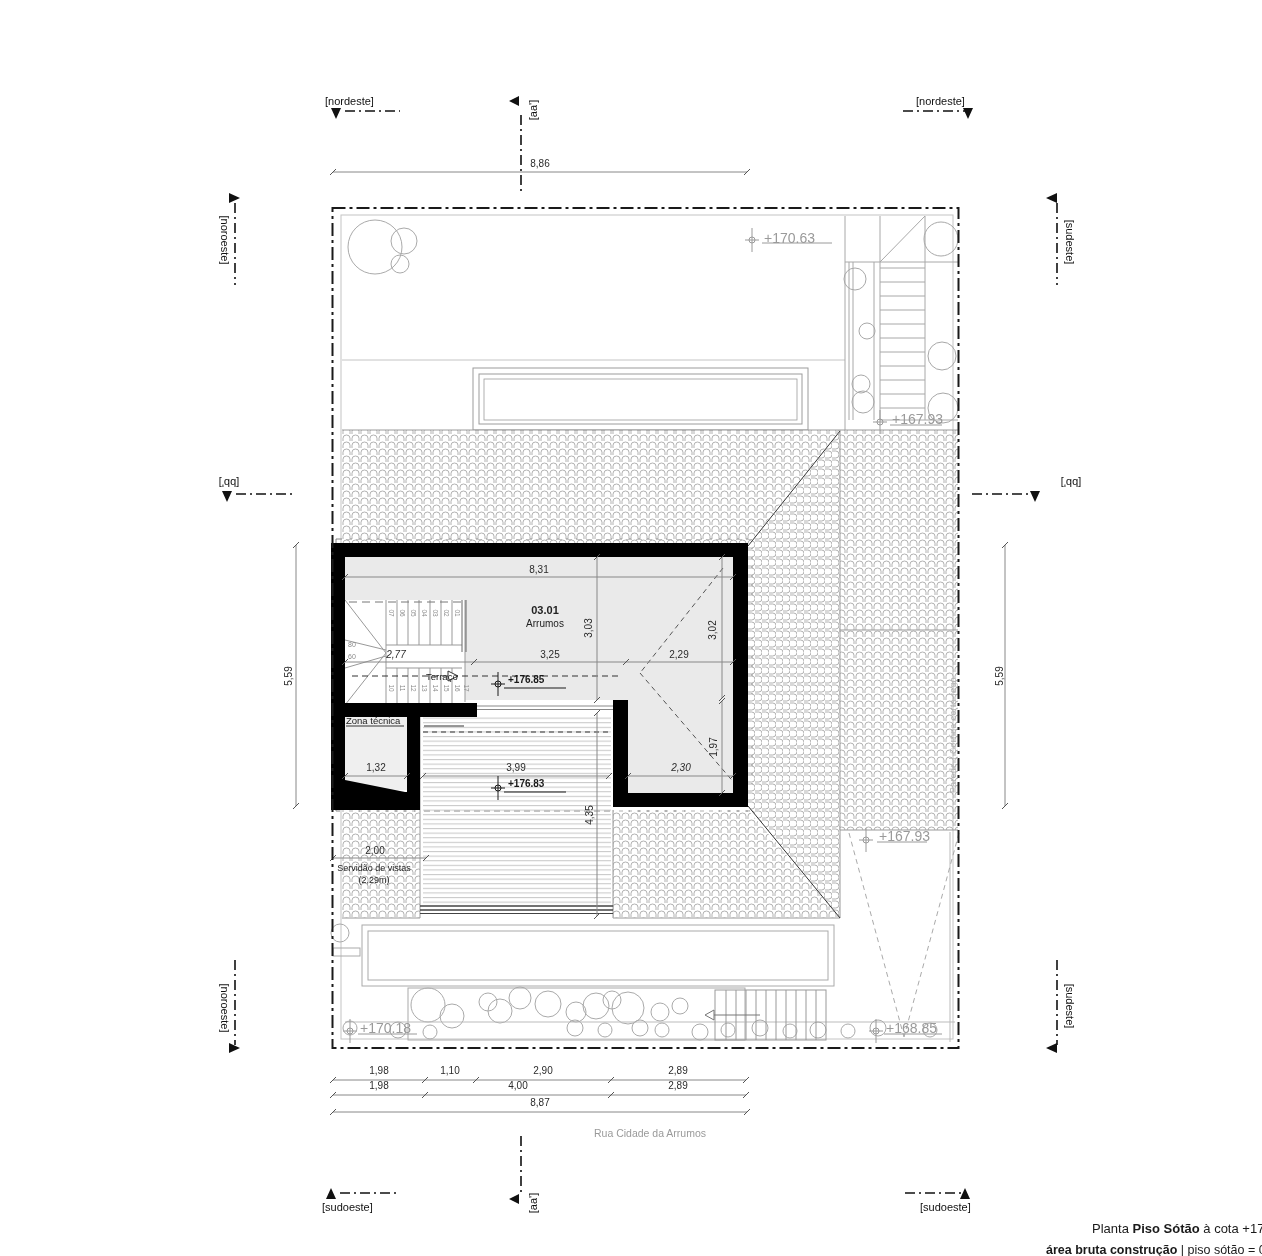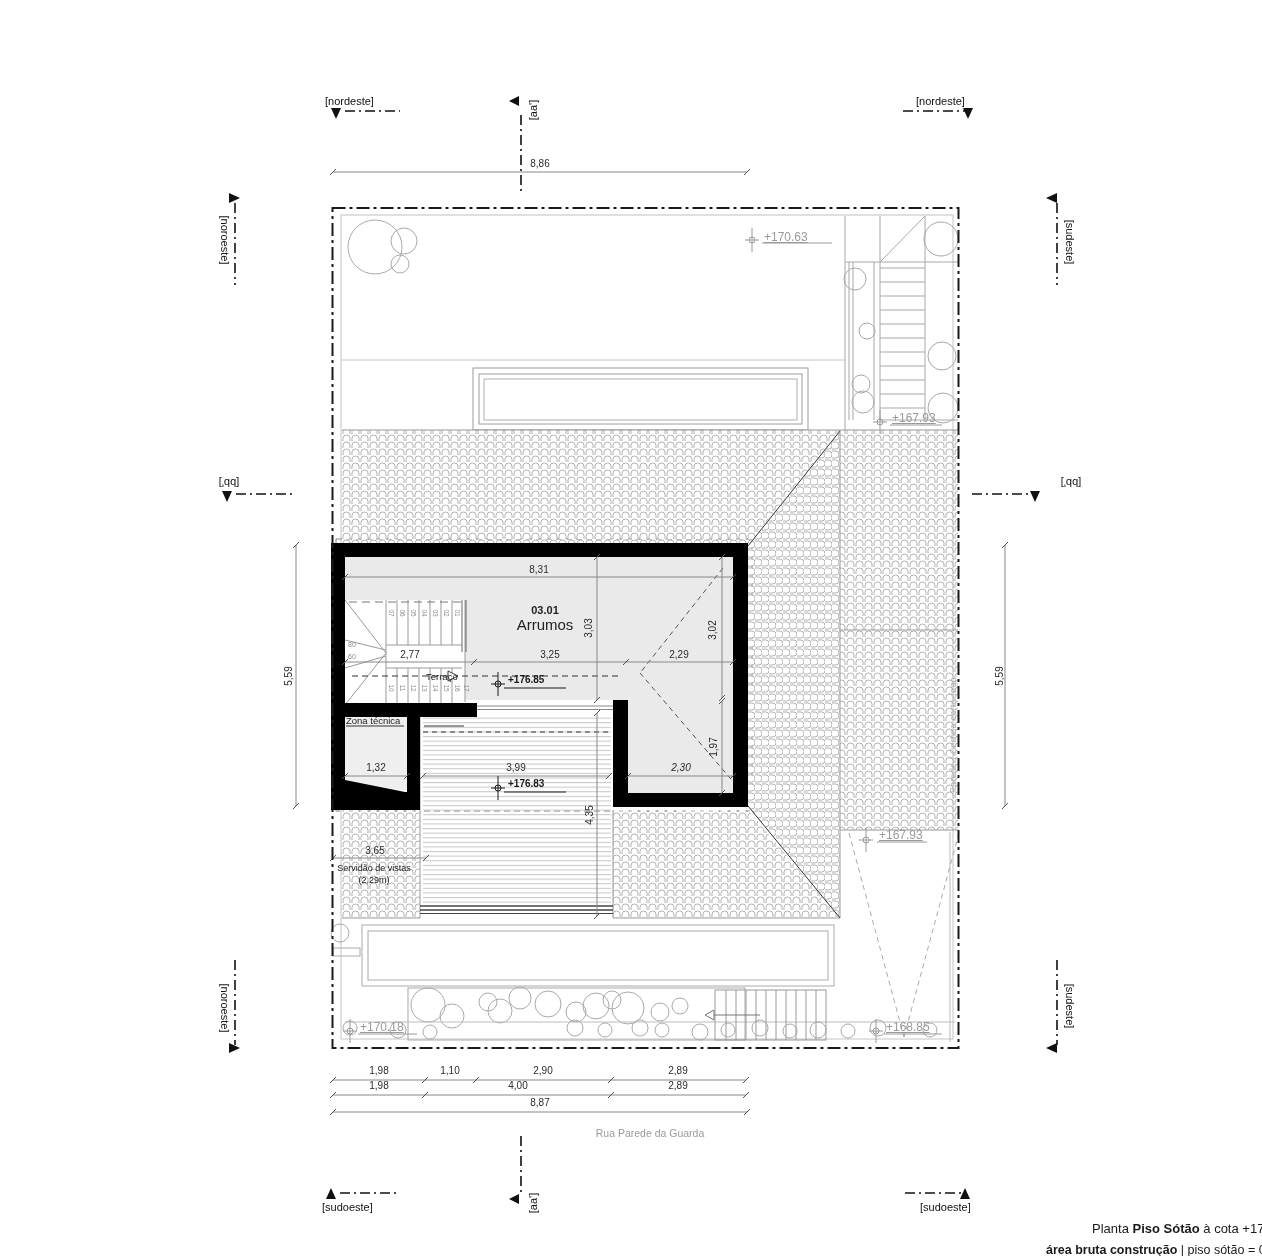--- a/index.html
+++ b/index.html
@@ -9,24 +9,24 @@
   }
   #sheet{position:absolute;inset:0;}
   svg{position:absolute;left:0;top:0;}
   .lbl{position:absolute;white-space:nowrap;color:#2b2b2b;font-size:10px;line-height:1;}
   .c{transform:translate(-50%,-50%);}
   .r90{transform:translate(-50%,-50%) rotate(90deg);}
   .r270{transform:translate(-50%,-50%) rotate(-90deg);}
   .r180{transform:translate(-50%,-50%) rotate(180deg);}
   .sec{font-size:11px;color:#111;}
   .dim{font-size:10px;color:#2b2b2b;}
-  .lvl{font-size:12px;color:#9a9a9a;text-decoration:underline;}
+  .lvl{font-size:14px;color:#9a9a9a;}
   .lvl-dark{font-size:10px;color:#1a1a1a;font-weight:700;}
   .room-no{font-size:11px;font-weight:700;color:#222;}
-  .room-nm{font-size:15px;color:#222;}
+  .room-nm{font-size:10px;color:#222;}
   .tag{font-size:9.5px;color:#222;}
   .note{font-size:9px;color:#222;}
   .sd{position:absolute;font-size:6.5px;color:#8a8a8a;line-height:1;transform:translate(-50%,-50%) rotate(90deg);}
   .sw{position:absolute;font-size:7px;color:#8a8a8a;line-height:1;}
   .street{font-size:10.5px;color:#9a9a9a;}
   .fire{font-size:8.5px;color:#b3b3b3;letter-spacing:.5px;}
   .title-line{position:absolute;font-size:13px;color:#1a1a1a;white-space:nowrap;}
   .title-line b{font-weight:700;}
 </style>
 </head>
@@ -316,29 +316,29 @@
 <div class="lbl sec" style="left:322px;top:1202px;">[sudoeste]</div>
 <div class="lbl sec" style="left:920px;top:1202px;">[sudoeste]</div>
 <div class="lbl sec r270" style="left:533px;top:1203px;">[aa']</div>
 
 <div class="lbl dim c" style="left:540px;top:164px;">8,86</div>
 <div class="lbl dim r270" style="left:289px;top:676px;">5,59</div>
 <div class="lbl dim r270" style="left:1000px;top:676px;">5,59</div>
 <div class="lbl dim c" style="left:539px;top:570px;">8,31</div>
 <div class="lbl dim r270" style="left:589px;top:628px;">3,03</div>
 <div class="lbl dim r270" style="left:713px;top:630px;">3,02</div>
-<div class="lbl dim c" style="left:410px;top:655px;">2,77</div>
+<div class="lbl dim c" style="left:396px;top:655px;font-style:italic;">2,77</div>
 <div class="lbl dim c" style="left:550px;top:655px;">3,25</div>
 <div class="lbl dim c" style="left:679px;top:655px;">2,29</div>
 <div class="lbl dim c" style="left:376px;top:768px;text-align:center;">1,32</div>
 <div class="lbl dim c" style="left:516px;top:768px;">3,99</div>
 <div class="lbl dim c" style="left:681px;top:768px;font-style:italic;">2,30</div>
 <div class="lbl dim r270" style="left:714px;top:747px;">1,97</div>
 <div class="lbl dim r270" style="left:590px;top:815px;">4,35</div>
-<div class="lbl dim c" style="left:375px;top:851px;">3,65</div>
+<div class="lbl dim c" style="left:375px;top:851px;">2,00</div>
 
 <div class="lbl room-no c" style="left:545px;top:610px;">03.01</div>
 <div class="lbl room-nm c" style="left:545px;top:624px;">Arrumos</div>
 <div class="lbl tag" style="left:346px;top:716px;">Zona técnica</div>
 <div class="lbl tag" style="left:426px;top:672px;">Terraço</div>
 
 <div class="lbl lvl" style="left:764px;top:231px;">+170.63</div>
 <div class="lbl lvl" style="left:892px;top:412px;">+167.93</div>
 <div class="lbl lvl-dark" style="left:508px;top:675px;">+176.85</div>
 <div class="lbl lvl-dark" style="left:508px;top:779px;">+176.83</div>
@@ -370,21 +370,21 @@
 
 <div class="lbl dim c" style="left:379px;top:1071px;">1,98</div>
 <div class="lbl dim c" style="left:450px;top:1071px;">1,10</div>
 <div class="lbl dim c" style="left:543px;top:1071px;text-align:center;">2,90</div>
 <div class="lbl dim c" style="left:678px;top:1071px;">2,89</div>
 <div class="lbl dim c" style="left:379px;top:1086px;">1,98</div>
 <div class="lbl dim c" style="left:518px;top:1086px;">4,00</div>
 <div class="lbl dim c" style="left:678px;top:1086px;">2,89</div>
 <div class="lbl dim c" style="left:540px;top:1103px;">8,87</div>
 
-<div class="lbl street c" style="left:650px;top:1133px;">Rua Parede da Guarda</div>
+<div class="lbl street c" style="left:650px;top:1133px;">Rua Cidade da Arrumos</div>
 
 <div class="title-line" style="left:1092px;top:1221px;">
   <span>Planta </span><b>Piso Sótão</b><span> à cota +17</span>
 </div>
 <div class="title-line" style="left:1046px;top:1243px;font-size:12.5px;">
   <b>área bruta construção</b><span> | piso sótão = 03</span>
 </div>
 
 </div>
 

